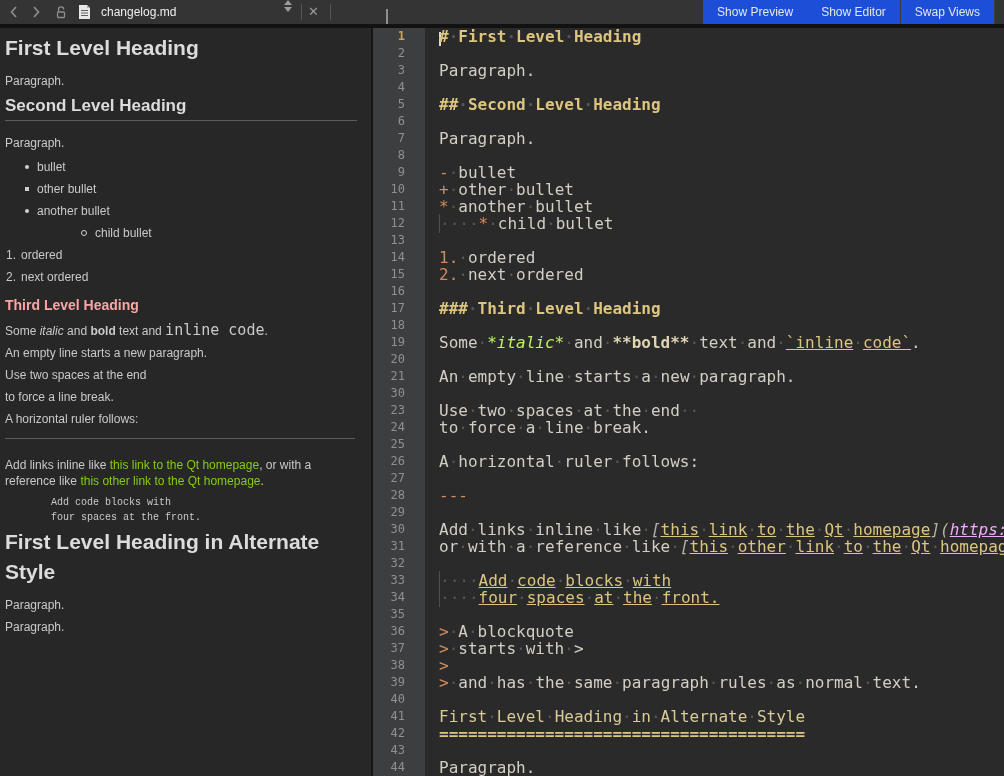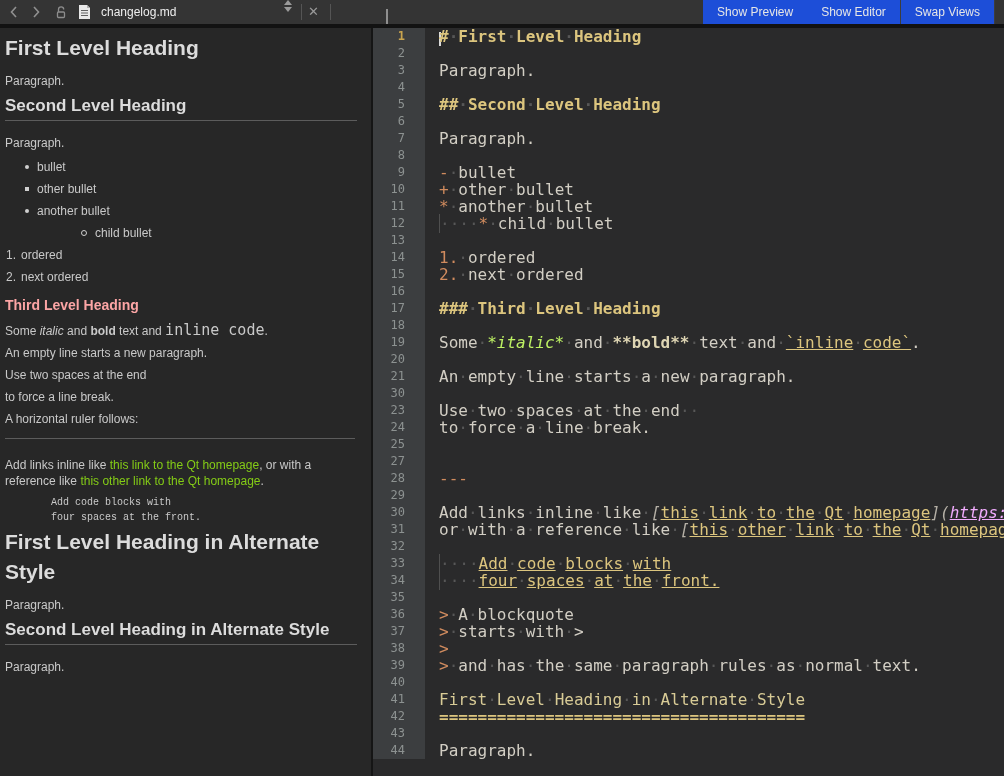--- a/index.html
+++ b/index.html
@@ -164,21 +164,20 @@
         <div class="pv-p"><span>to force a line break.</span></div>
         <div class="pv-p"><span>A horizontal ruler follows:</span></div>
         <div class="pv-hr"></div>
         <div class="pv-p"><span>Add links inline like </span><span class="pv-link">this link to the Qt homepage</span><span>, or with a reference like </span><span class="pv-link">this other link to the Qt homepage</span><span>.</span></div>
         <div class="pv-codeblock">
           <div>Add code blocks with</div>
           <div>four spaces at the front.</div>
         </div>
         <div class="pv-h1">First Level Heading in Alternate Style</div>
         <div class="pv-p"><span>Paragraph.</span></div>
-        <div class="pv-h2">Second Level Heading in Alternate Style</div>
         <div class="pv-p"><span>Paragraph.</span></div>
       </div>
     <div class="pane-divider"></div>
     <div id="editor">
       <div id="editor-lines">
           <div class="ed-row"><span class="ln ln-active">1</span><span class="ed-code"><span class="caret"></span><span class="tk-h">#<span class="ws">·</span>First<span class="ws">·</span>Level<span class="ws">·</span>Heading</span></span></div>
           <div class="ed-row"><span class="ln">2</span><span class="ed-code"></span></div>
           <div class="ed-row"><span class="ln">3</span><span class="ed-code"><span class="tk-t">Paragraph.</span></span></div>
           <div class="ed-row"><span class="ln">4</span><span class="ed-code"></span></div>
           <div class="ed-row"><span class="ln">5</span><span class="ed-code"><span class="tk-h">##<span class="ws">·</span>Second<span class="ws">·</span>Level<span class="ws">·</span>Heading</span></span></div>
@@ -195,20 +194,21 @@
           <div class="ed-row"><span class="ln">16</span><span class="ed-code"></span></div>
           <div class="ed-row"><span class="ln">17</span><span class="ed-code"><span class="tk-h">###<span class="ws">·</span>Third<span class="ws">·</span>Level<span class="ws">·</span>Heading</span></span></div>
           <div class="ed-row"><span class="ln">18</span><span class="ed-code"></span></div>
           <div class="ed-row"><span class="ln">19</span><span class="ed-code"><span class="tk-t">Some<span class="ws">·</span></span><span class="tk-i">*italic*</span><span class="tk-t"><span class="ws">·</span>and<span class="ws">·</span></span><span class="tk-b">**bold**</span><span class="tk-t"><span class="ws">·</span>text<span class="ws">·</span>and<span class="ws">·</span></span><span class="tk-c">`inline<span class="ws">·</span>code`</span><span class="tk-t">.</span></span></div>
           <div class="ed-row"><span class="ln">20</span><span class="ed-code"></span></div>
           <div class="ed-row"><span class="ln">21</span><span class="ed-code"><span class="tk-t">An<span class="ws">·</span>empty<span class="ws">·</span>line<span class="ws">·</span>starts<span class="ws">·</span>a<span class="ws">·</span>new<span class="ws">·</span>paragraph.</span></span></div>
           <div class="ed-row"><span class="ln">30</span><span class="ed-code"></span></div>
           <div class="ed-row"><span class="ln">23</span><span class="ed-code"><span class="tk-t">Use<span class="ws">·</span>two<span class="ws">·</span>spaces<span class="ws">·</span>at<span class="ws">·</span>the<span class="ws">·</span>end<span class="ws">·</span><span class="ws">·</span></span></span></div>
           <div class="ed-row"><span class="ln">24</span><span class="ed-code"><span class="tk-t">to<span class="ws">·</span>force<span class="ws">·</span>a<span class="ws">·</span>line<span class="ws">·</span>break.</span></span></div>
           <div class="ed-row"><span class="ln">25</span><span class="ed-code"></span></div>
+          <div class="ed-row"><span class="ln">26</span><span class="ed-code"><span class="tk-t">A<span class="ws">·</span>horizontal<span class="ws">·</span>ruler<span class="ws">·</span>follows:</span></span></div>
           <div class="ed-row"><span class="ln">27</span><span class="ed-code"></span></div>
           <div class="ed-row"><span class="ln">28</span><span class="ed-code"><span class="tk-m">---</span></span></div>
           <div class="ed-row"><span class="ln">29</span><span class="ed-code"></span></div>
           <div class="ed-row"><span class="ln">30</span><span class="ed-code"><span class="tk-t">Add<span class="ws">·</span>links<span class="ws">·</span>inline<span class="ws">·</span>like<span class="ws">·</span></span><span class="tk-p">[</span><span class="tk-l">this<span class="ws">·</span>link<span class="ws">·</span>to<span class="ws">·</span>the<span class="ws">·</span>Qt<span class="ws">·</span>homepage</span><span class="tk-p">](</span><span class="tk-u">https://www.qt.io</span><span class="tk-p">)</span><span class="tk-t">,</span></span></div>
           <div class="ed-row"><span class="ln">31</span><span class="ed-code"><span class="tk-t">or<span class="ws">·</span>with<span class="ws">·</span>a<span class="ws">·</span>reference<span class="ws">·</span>like<span class="ws">·</span></span><span class="tk-p">[</span><span class="tk-l">this<span class="ws">·</span>other<span class="ws">·</span>link<span class="ws">·</span>to<span class="ws">·</span>the<span class="ws">·</span>Qt<span class="ws">·</span>homepage</span><span class="tk-p">][</span><span class="tk-u">1</span><span class="tk-p">]</span><span class="tk-t">.</span></span></div>
           <div class="ed-row"><span class="ln">32</span><span class="ed-code"></span></div>
           <div class="ed-row"><span class="ln">33</span><span class="ed-code"><span class="tk-t tk-lead"><span class="ws">·</span><span class="ws">·</span><span class="ws">·</span><span class="ws">·</span></span><span class="tk-c">Add<span class="ws">·</span>code<span class="ws">·</span>blocks<span class="ws">·</span>with</span></span></div>
           <div class="ed-row"><span class="ln">34</span><span class="ed-code"><span class="tk-t tk-lead"><span class="ws">·</span><span class="ws">·</span><span class="ws">·</span><span class="ws">·</span></span><span class="tk-c">four<span class="ws">·</span>spaces<span class="ws">·</span>at<span class="ws">·</span>the<span class="ws">·</span>front.</span></span></div>
           <div class="ed-row"><span class="ln">35</span><span class="ed-code"></span></div>
           <div class="ed-row"><span class="ln">36</span><span class="ed-code"><span class="tk-q">&gt;</span><span class="tk-t"><span class="ws">·</span>A<span class="ws">·</span>blockquote</span></span></div>

